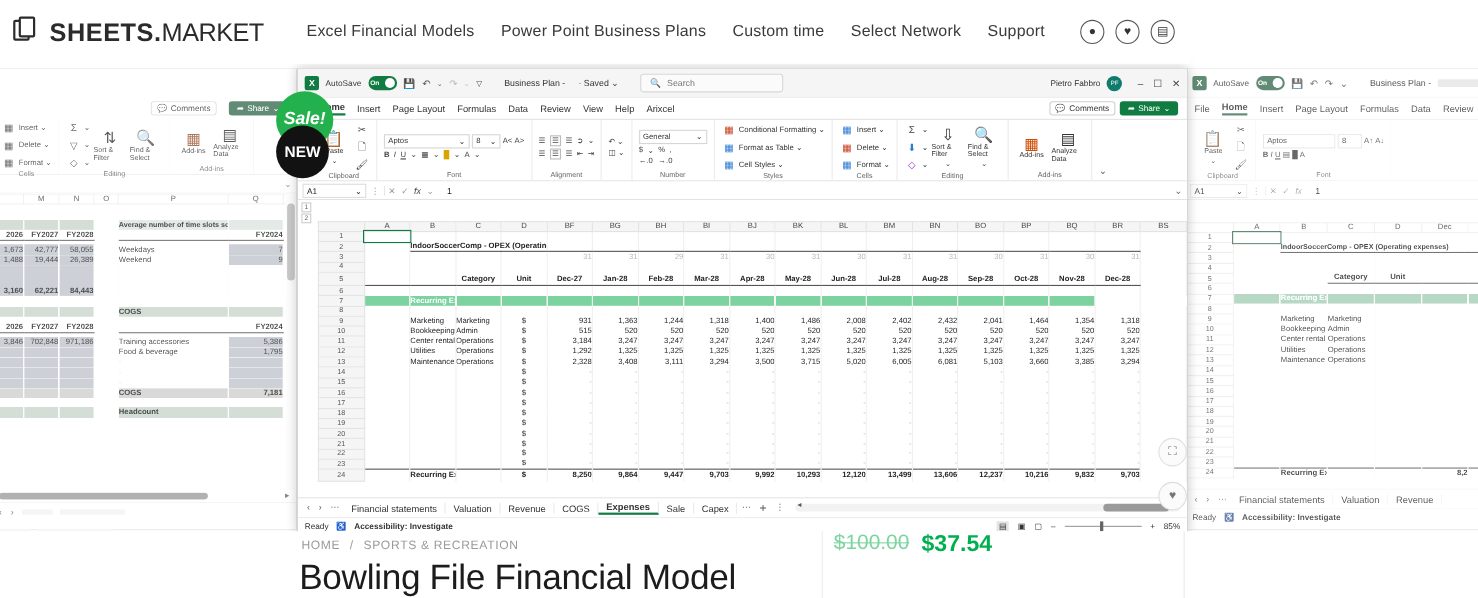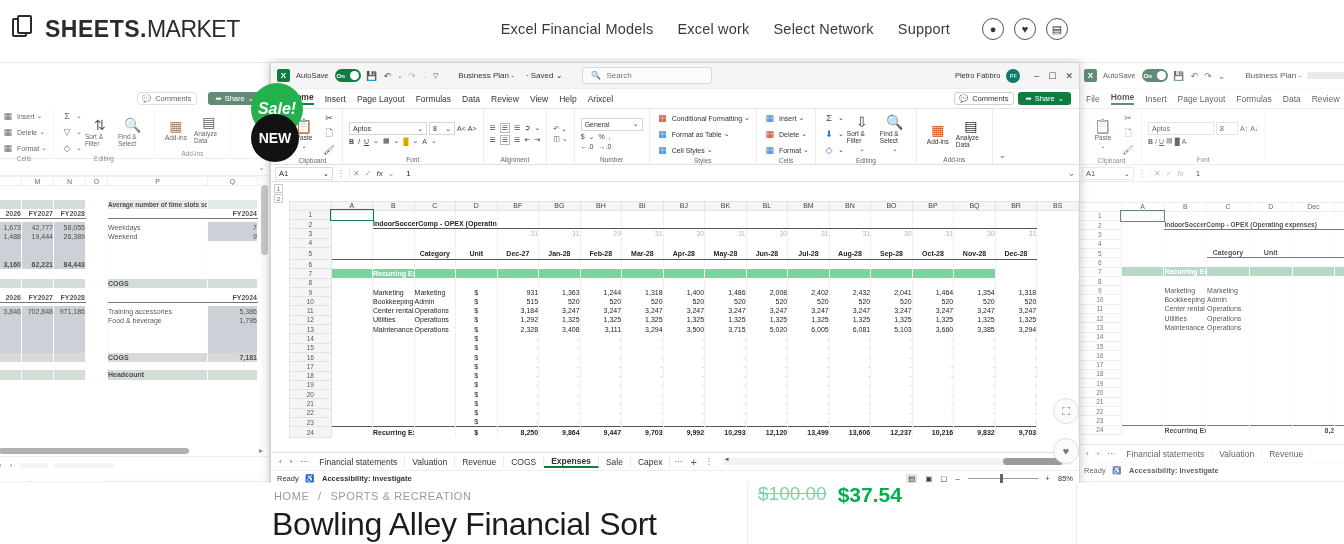--- a/index.html
+++ b/index.html
@@ -198,21 +198,22 @@
 <div class="site-header">
   <div class="logo-wrap">
     <div class="logo-doc">
       <div class="sheet1"></div>
         <div class="sheet2"></div>
     </div>
     <div class="logo-text"><span>SHEETS.</span><span class="thin">MARKET</span></div>
   </div>
   <div class="nav">
     <a href="#">Excel Financial Models</a>
-    <a href="#">Excel work</a>
+    <a href="#">Power Point Business Plans</a>
+    <a href="#">Custom time</a>
     <a href="#">Select Network</a>
     <a href="#">Support</a>
     <div class="nav-icons">
       <div class="nav-icon">●</div>
       <div class="nav-icon">♥</div>
       <div class="nav-icon">▤</div>
     </div>
   </div>
 </div>
 
@@ -1676,18 +1677,18 @@
 
 <div class="badge-sale">Sale!</div>
 <div class="badge-new">NEW</div>
 
 <div class="product">
   <div class="breadcrumb">
     <span>HOME</span>
     <span class="sep">/</span>
     <span>SPORTS &amp; RECREATION</span>
   </div>
-  <div class="prod-title">Bowling Alley Financial Sort</div>
+  <div class="prod-title">Bowling File Financial Model</div>
   <div class="price-card">
     <span class="old-price">$100.00</span>
     <span class="new-price">$37.54</span>
   </div>
 </div>
 
 </body></html>

